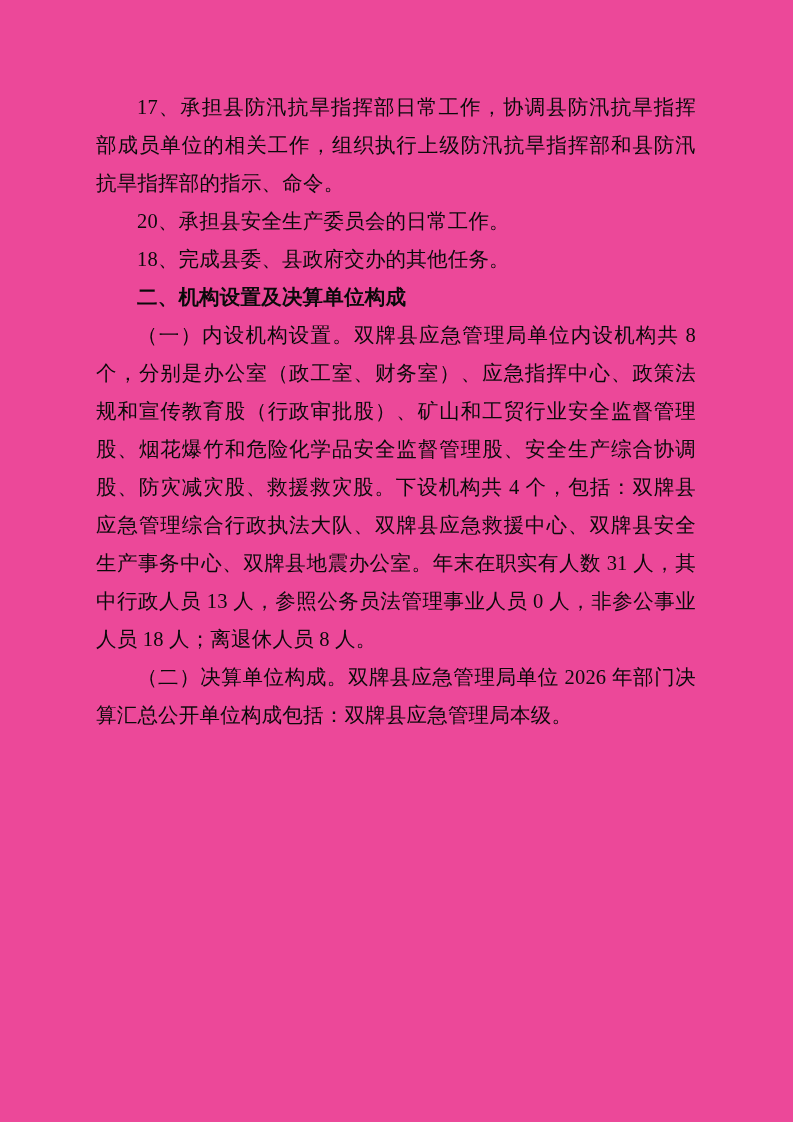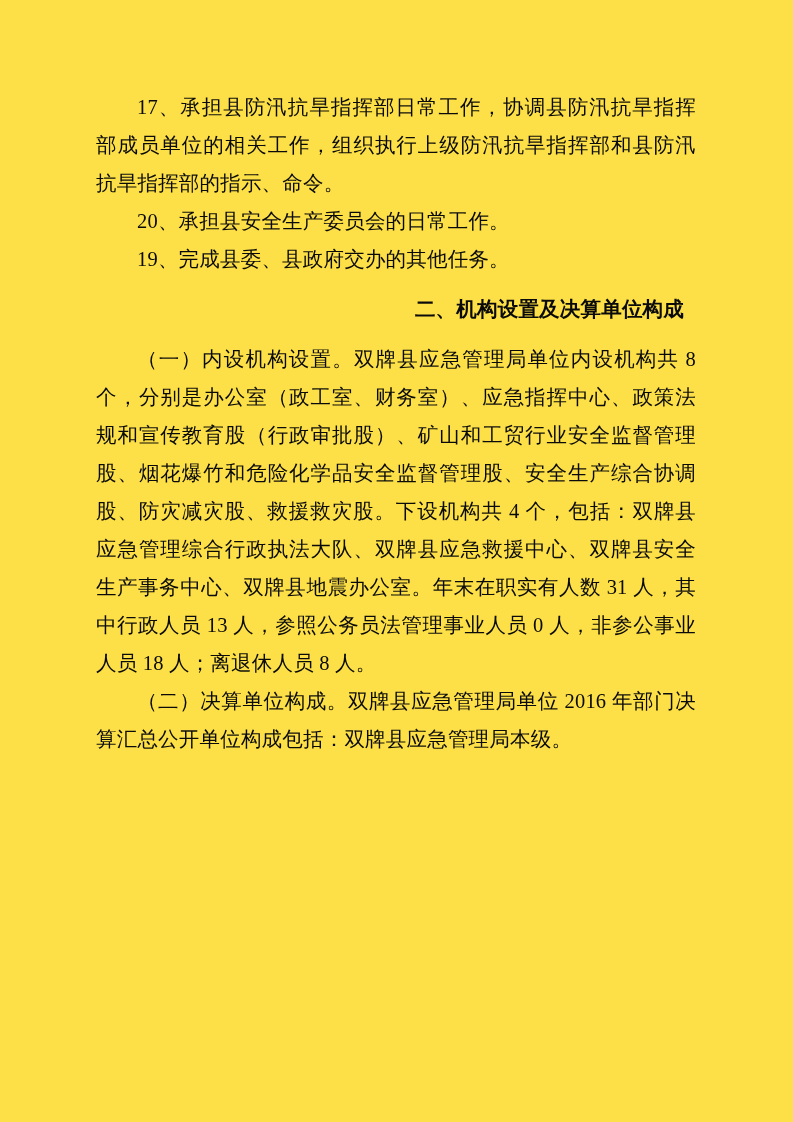--- a/index.html
+++ b/index.html
@@ -7,21 +7,21 @@
     padding: 0;
     background: #8a8a8a;
   }
   body {
     font-family: "Liberation Serif", "DejaVu Serif", serif;
   }
   .page {
     position: relative;
     width: 793px;
     height: 1122px;
-    background: #fde047;
+    background: #ec4899;
     margin: 0 auto;
     overflow: hidden;
     box-sizing: border-box;
   }
   .content {
     position: absolute;
     left: 96px;
     top: 88px;
     width: 600px;
   }
@@ -36,30 +36,29 @@
   }
   .indent {
     text-indent: 2em;
   }
   .heading {
     font-size: 20.5px;
     line-height: 38px;
     color: #0a0a0a;
     font-weight: bold;
     text-indent: 2em;
-    margin: 12px;
+    margin: 0;
     letter-spacing: 0.2px;
-    text-align: right;
   }
 </style>
 </head>
 <body>
 
 <div class="page">
   <div class="content">
     <p class="para indent">17、承担县防汛抗旱指挥部日常工作，协调县防汛抗旱指挥部成员单位的相关工作，组织执行上级防汛抗旱指挥部和县防汛抗旱指挥部的指示、命令。</p>
     <p class="para indent">20、承担县安全生产委员会的日常工作。</p>
-    <p class="para indent">19、完成县委、县政府交办的其他任务。</p>
+    <p class="para indent">18、完成县委、县政府交办的其他任务。</p>
     <p class="heading">二、机构设置及决算单位构成</p>
     <p class="para indent">（一）内设机构设置。双牌县应急管理局单位内设机构共 8 个，分别是办公室（政工室、财务室）、应急指挥中心、政策法规和宣传教育股（行政审批股）、矿山和工贸行业安全监督管理股、烟花爆竹和危险化学品安全监督管理股、安全生产综合协调股、防灾减灾股、救援救灾股。下设机构共 4 个，包括：双牌县应急管理综合行政执法大队、双牌县应急救援中心、双牌县安全生产事务中心、双牌县地震办公室。年末在职实有人数 31 人，其中行政人员 13 人，参照公务员法管理事业人员 0 人，非参公事业人员 18 人；离退休人员 8 人。</p>
-    <p class="para indent">（二）决算单位构成。双牌县应急管理局单位 2016 年部门决算汇总公开单位构成包括：双牌县应急管理局本级。</p>
+    <p class="para indent">（二）决算单位构成。双牌县应急管理局单位 2026 年部门决算汇总公开单位构成包括：双牌县应急管理局本级。</p>
   </div>
 </div>
 
 </body></html>

